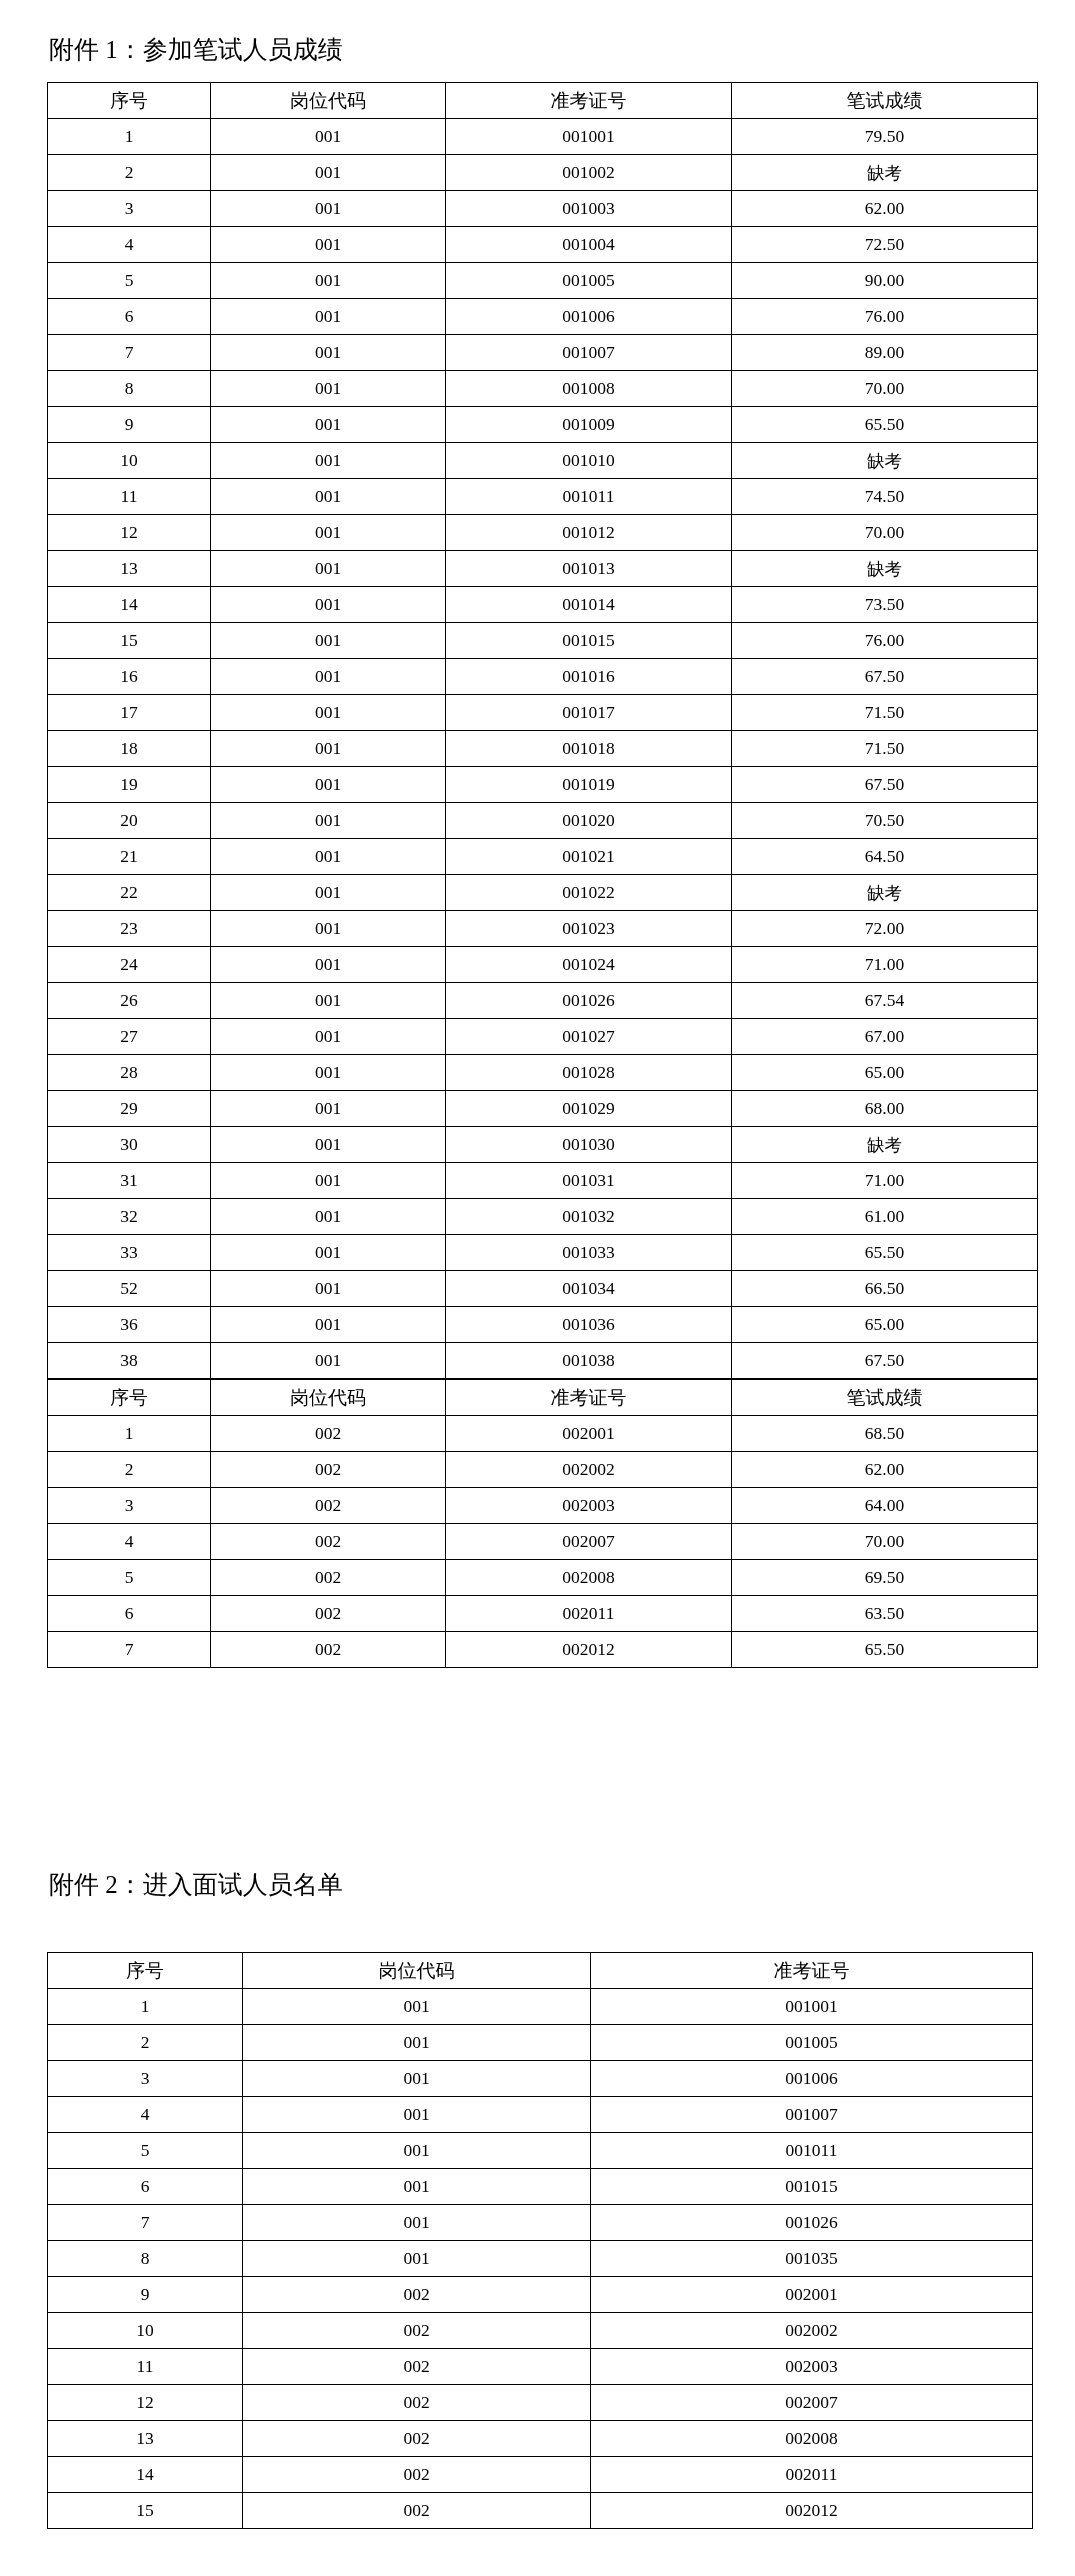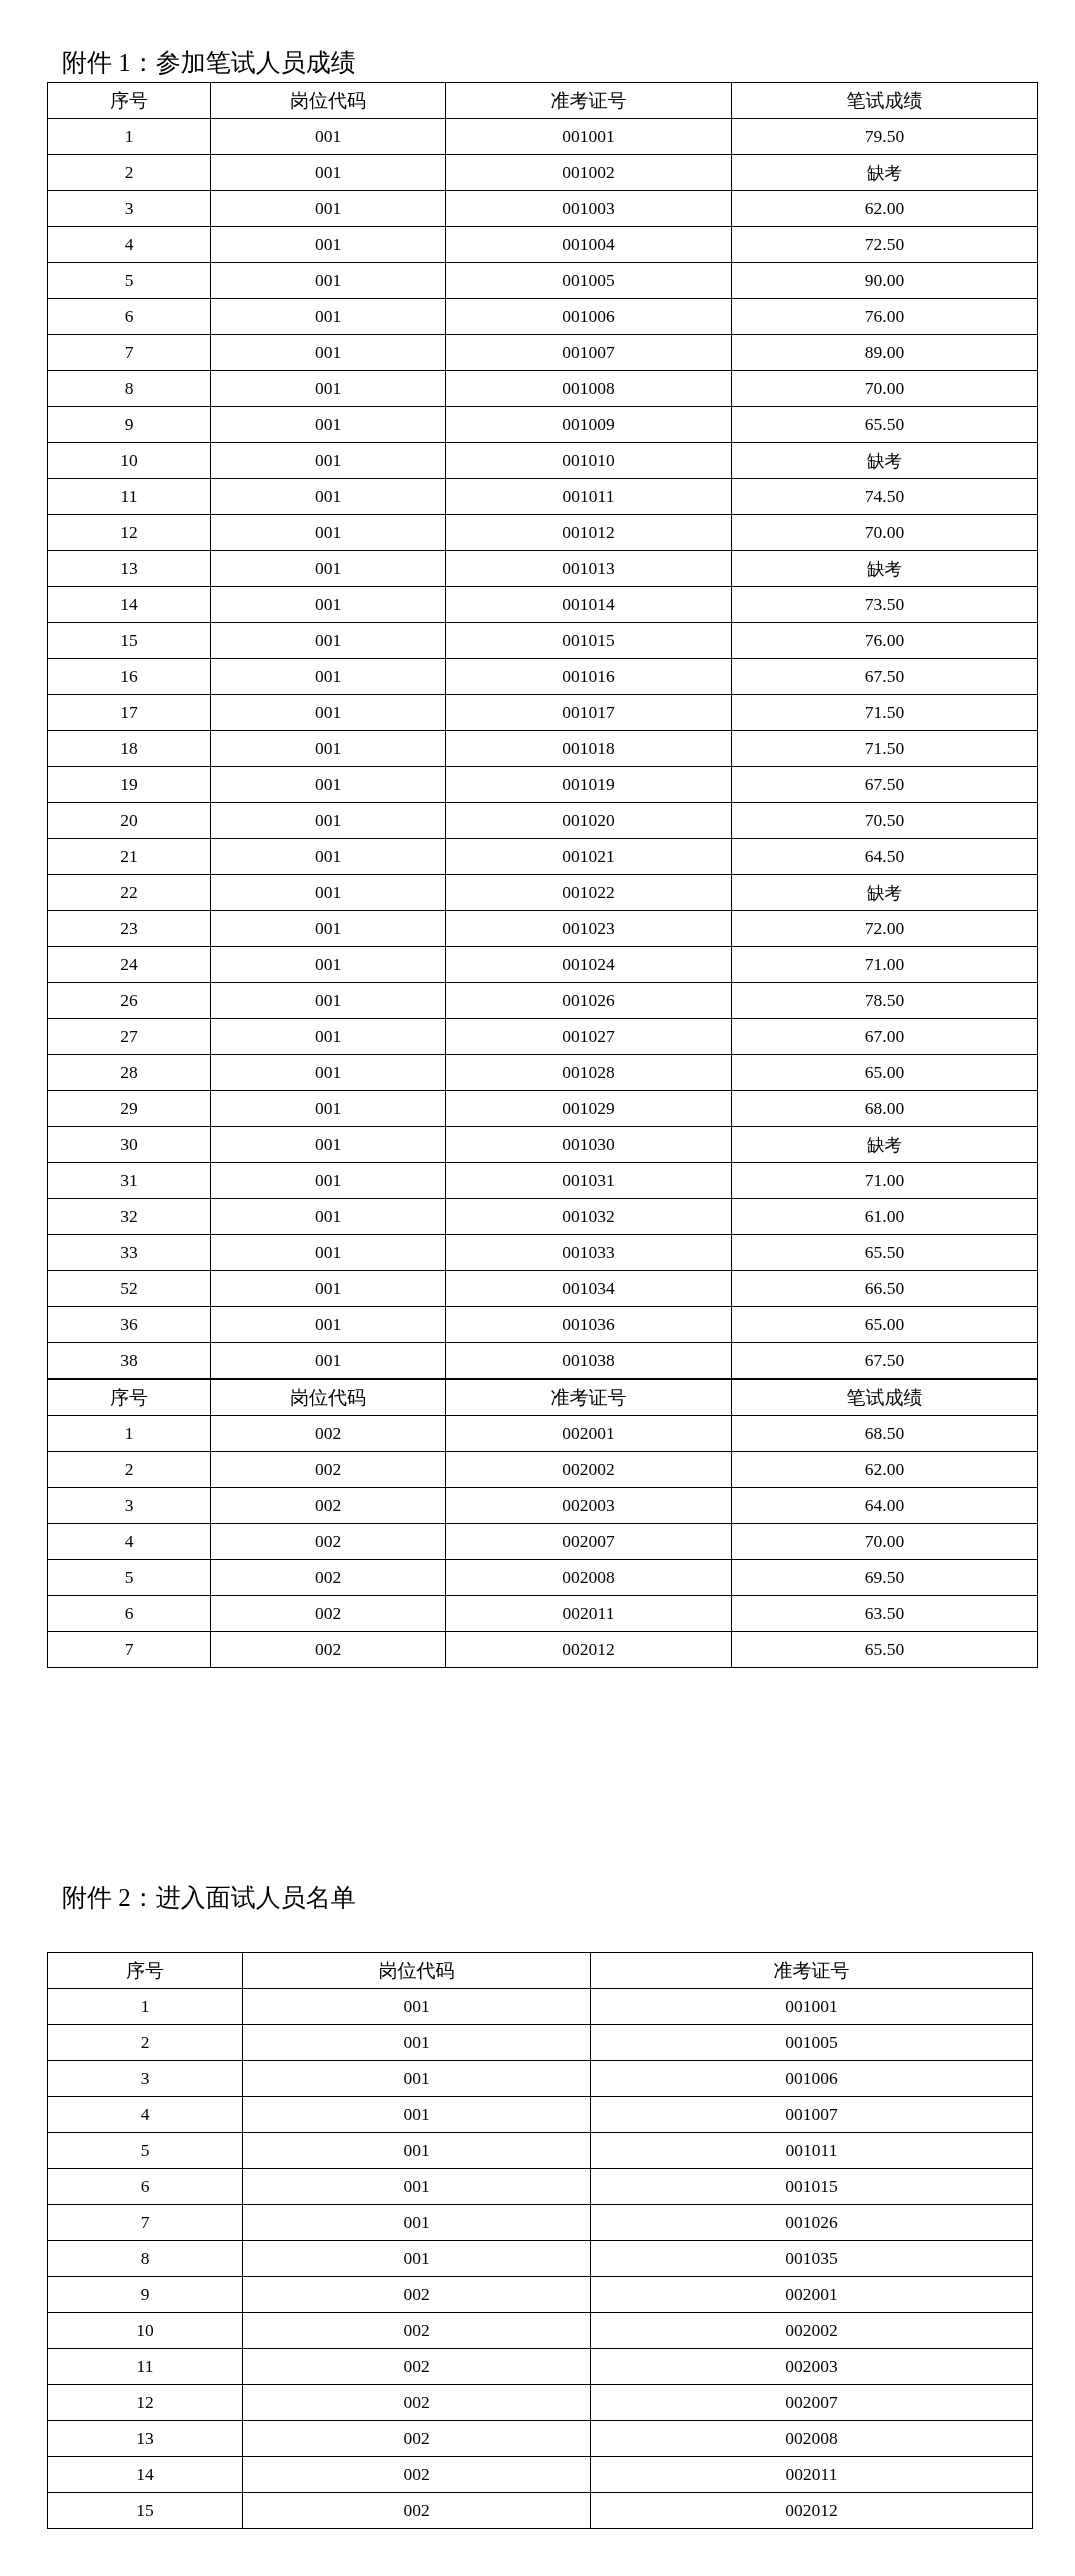--- a/index.html
+++ b/index.html
@@ -10,21 +10,21 @@
     background: #ffffff;
     color: #000000;
     font-family: "Liberation Serif", "DejaVu Serif", serif;
   }
   .doc-title {
     position: absolute;
     left: 45px;
     font-size: 25px;
     font-weight: normal;
     color: #000;
-    margin: 17px;
+    margin: 4px;
     white-space: nowrap;
   }
   #attachment1-title { top: 29px; }
   #attachment2-title { top: 1864px; }
   table.doc-table {
     position: absolute;
     border-collapse: collapse;
     table-layout: fixed;
     border: 1.6px solid #000;
   }
@@ -204,21 +204,21 @@
       <tr>
         <td>24</td>
         <td>001</td>
         <td>001024</td>
         <td>71.00</td>
       </tr>
       <tr>
         <td>26</td>
         <td>001</td>
         <td>001026</td>
-        <td>78.50</td>
+        <td>67.54</td>
       </tr>
       <tr>
         <td>27</td>
         <td>001</td>
         <td>001027</td>
         <td>67.00</td>
       </tr>
       <tr>
         <td>28</td>
         <td>001</td>

